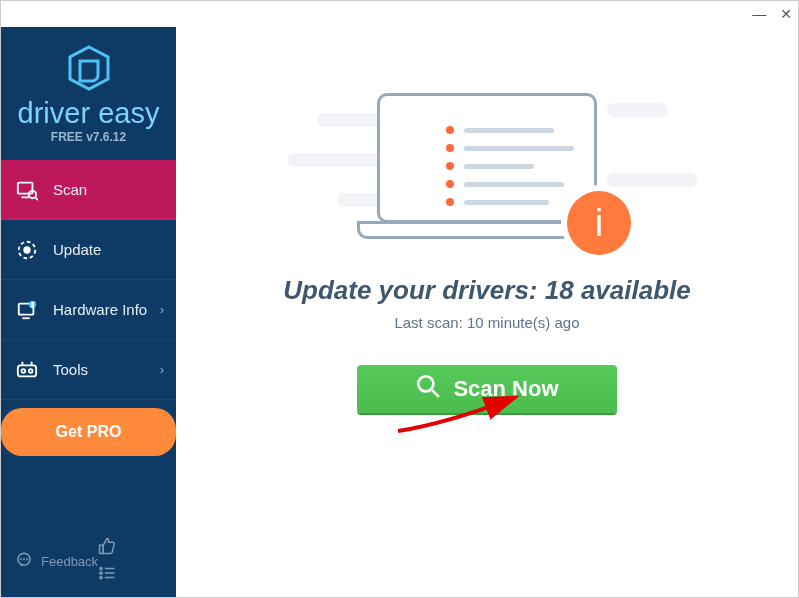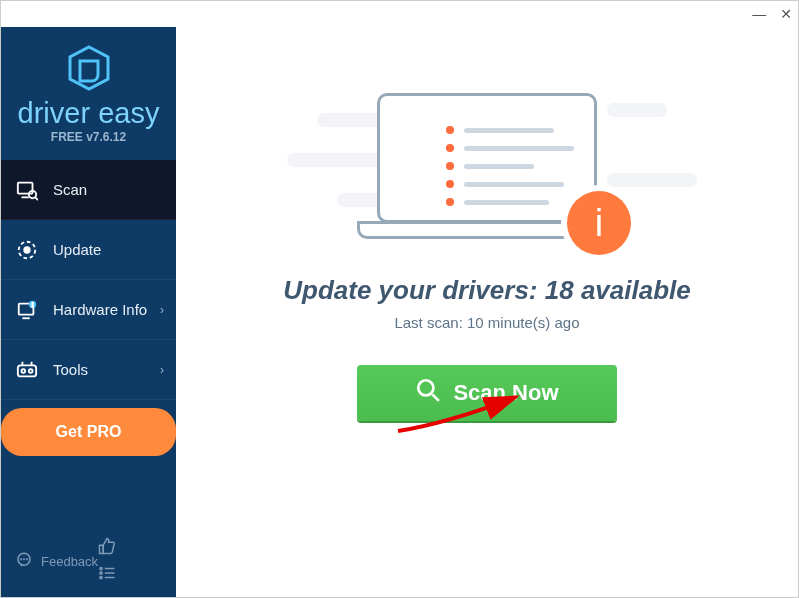--- a/index.html
+++ b/index.html
@@ -7,21 +7,21 @@
 .titlebar { height: 26px; background: #fff; display: flex; justify-content: flex-end; align-items: center; padding-right: 6px; gap: 14px; }
 .titlebar span { color: #555; font-size: 14px; cursor: pointer; }
 .app { display: flex; height: calc(100% - 26px); }
 .sidebar { width: 175px; background: #0e3a66; color: #fff; display: flex; flex-direction: column; }
 .logo-area { padding: 18px 0 10px; text-align: center; }
 .logo-icon { display: inline-block; margin-bottom: 4px; }
 .brand { font-family: Liberation Sans, sans-serif; font-size: 29px; color: #7dd3fc; line-height: 1; }
 .version { font-size: 12px; color: #9bb6cf; margin-top: 2px; font-weight: 600; }
 .nav { margin-top: 6px; }
 .nav-item { display: flex; align-items: center; height: 60px; padding: 0 14px; font-size: 15px; color: #e6eef6; border-bottom: 1px solid rgba(255,255,255,0.06); cursor: pointer; position: relative; }
-.nav-item.active { background: #0f172a; }
+.nav-item.active { background: #be185d; }
 .nav-item .nicon { width: 24px; height: 24px; margin-right: 14px; display: inline-flex; align-items: center; justify-content: center; }
 .nav-item .chev { position: absolute; right: 12px; color: #9bb6cf; font-size: 12px; }
 .get-pro { margin-top: 8px; background: #ff8a3c; color: #fff; text-align: center; height: 48px; line-height: 48px; font-weight: 700; font-size: 16px; cursor: pointer; border-radius: 21px; }
 .sidebar-bottom { margin-top: auto; display: flex; align-items: center; justify-content: flex-start; padding: 12px 14px; color: #7f9ab5; font-size: 13px; }
 .sidebar-bottom .fb { display: flex; align-items: center; gap: 8px; cursor: pointer; }
 .sidebar-bottom .righticons { display: flex; flex-direction: column; gap: 6px; }
 .main { flex: 1; position: relative; background: #fff; display: flex; flex-direction: column; align-items: center; padding-top: 56px; }
 .illus { width: 280px; height: 170px; position: relative; margin-bottom: 16px; }
 .laptop-body { position: absolute; left: 30px; top: 10px; width: 220px; height: 130px; border: 3px solid #97a8b8; border-radius: 10px; background: #fff; }
 .laptop-base { position: absolute; left: 10px; top: 138px; width: 260px; height: 18px; border: 3px solid #97a8b8; border-bottom-left-radius: 10px; border-bottom-right-radius: 10px; background: #fff; }
@@ -29,21 +29,21 @@
 .line { display: flex; align-items: center; margin-bottom: 10px; }
 .dot { width: 8px; height: 8px; border-radius: 50%; background: #ff6a3c; margin-right: 10px; }
 .bar { height: 5px; background: #ccd7e1; border-radius: 3px; }
 .badge { position: absolute; right: -4px; bottom: -2px; width: 64px; height: 64px; border-radius: 50%; background: #ff7a3c; display: flex; align-items: center; justify-content: center; color: #fff; font-size: 38px; font-weight: 300; box-shadow: 0 0 0 6px #fff; }
 .cloud { position: absolute; background: #f2f4f7; border-radius: 20px; height: 14px; }
 .c1 { width: 90px; left: -30px; top: 30px; } .c2 { width: 120px; left: -60px; top: 70px; }
 .c3 { width: 60px; left: -10px; top: 110px; } .c4 { width: 60px; right: -40px; top: 20px; }
 .c5 { width: 90px; right: -70px; top: 90px; }
 .headline { font-size: 26px; font-weight: 700; color: #3f5870; margin-top: 6px; font-style: italic; }
 .subline { font-size: 15px; color: #5d7389; margin-top: 8px; }
-.scan-btn { margin-top: 34px; background: linear-gradient(#57c95a,#4bbd4e); color: #fff; font-size: 22px; font-weight: 600; border: none; border-radius: 4px; width: 260px; height: 56px; display: flex; align-items: center; justify-content: center; gap: 12px; cursor: pointer; box-shadow: 0 2px 0 #3a9a3d; }
+.scan-btn { margin-top: 34px; background: linear-gradient(#57c95a,#4bbd4e); color: #fff; font-size: 22px; font-weight: 600; border: none; border-radius: 4px; width: 260px; height: 48px; display: flex; align-items: center; justify-content: center; gap: 12px; cursor: pointer; box-shadow: 0 2px 0 #3a9a3d; }
 .arrow { position: absolute; left: 212px; top: 356px; pointer-events: none; }
 </style>
 </head>
 <body>
 
 <div class="titlebar">
   <span>—</span>
   <span>✕</span>
 </div>
 

